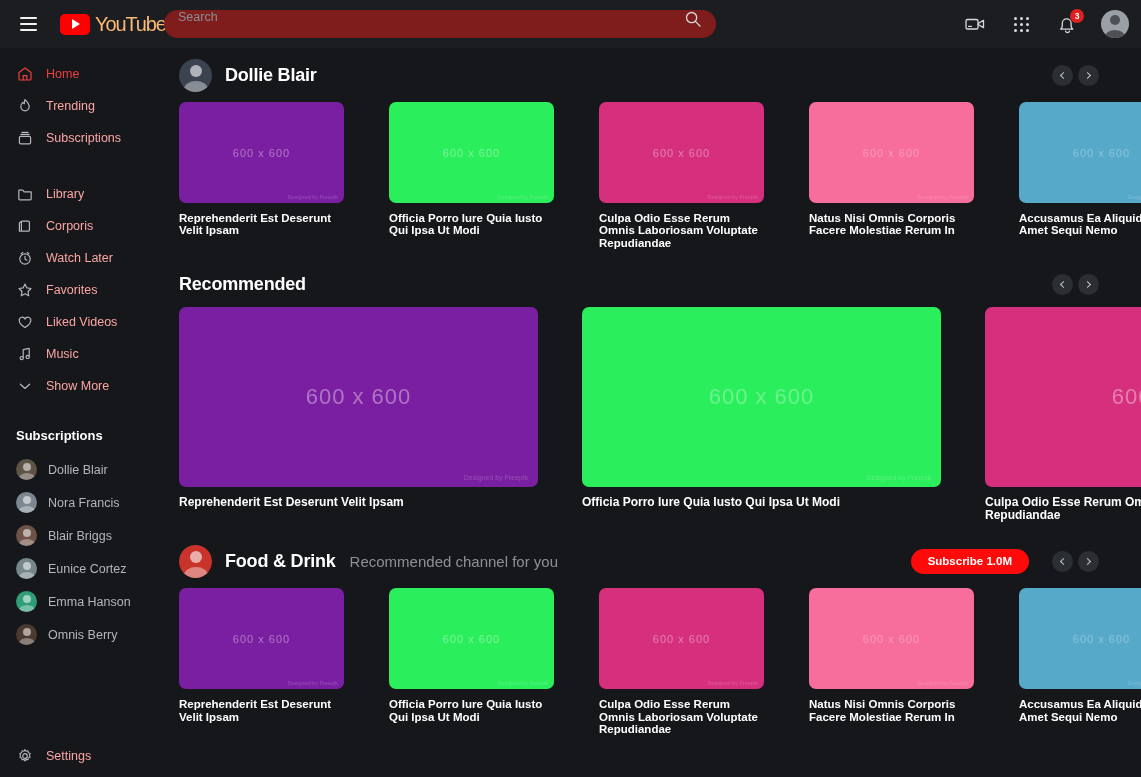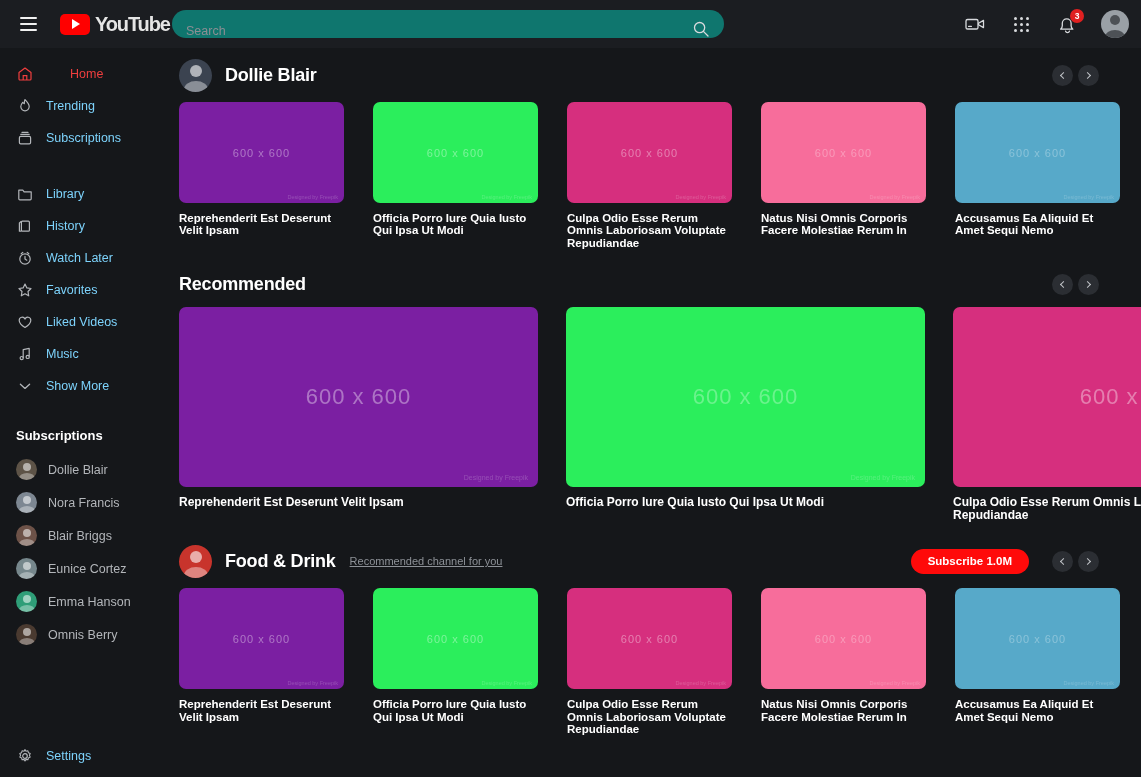--- a/index.html
+++ b/index.html
@@ -29,27 +29,27 @@
   .brand { display: flex; align-items: center; margin-left: 12px; cursor: pointer; }
   .yt-badge {
     width: 30px; height: 21px; background: #ff0000; border-radius: 5px;
     display: flex; align-items: center; justify-content: center; margin-right: 5px;
   }
   .yt-tri {
     width: 0; height: 0; border-left: 8px solid #ffffff;
     border-top: 5px solid transparent; border-bottom: 5px solid transparent;
     margin-left: 2px;
   }
-  .yt-word { font-size: 20px; font-weight: bold; letter-spacing: -1.1px; color: #e5e5e5; }
+  .yt-word { font-size: 20px; font-weight: normal; letter-spacing: -1.1px; color: #fdba74; }
 
   .search-wrap {
-    position: absolute; left: 172px; top: 10px;
+    position: absolute; left: 164px; top: 10px;
     width: 552px; height: 28px;
-    background: #0f766e; border-radius: 14px;
-    display: flex; align-items: flex-end; padding: 0 14px;
+    background: #7f1d1d; border-radius: 14px;
+    display: flex; align-items: flex-start; padding: 0 14px;
   }
   .search-input {
     flex: 1; background: transparent; border: none; outline: none;
     color: #dddddd; font-size: 12.5px; font-family: "Liberation Sans", sans-serif;
   }
   .search-input::placeholder { color: #8b8e93; }
   .search-btn { width: 18px; height: 18px; display: flex; align-items: center; justify-content: center; cursor: pointer; }
 
   .header-right {
     position: absolute; right: 12px; top: 0; height: 48px;
@@ -78,22 +78,22 @@
   
   .sidebar {
     position: absolute; left: 0; top: 48px; width: 168px; height: 729px;
     background: #15171a; overflow: hidden; padding-top: 10px;
   }
   .nav-item {
     display: flex; align-items: center; height: 32px; padding-left: 16px;
     cursor: pointer; gap: 13px;
   }
   .nav-item .ico { width: 17px; height: 17px; display: flex; align-items: center; justify-content: center; flex: 0 0 17px; }
-  .nav-item .lbl { font-size: 12.5px; color: #7dd3fc; white-space: nowrap; }
-  .nav-item.active .lbl { color: #ef3e3e; margin-left: 24px; }
+  .nav-item .lbl { font-size: 12.5px; color: #fca5a5; white-space: nowrap; }
+  .nav-item.active .lbl { color: #ef3e3e; }
   .nav-gap { height: 24px; }
   .sb-heading {
     font-size: 13px; font-weight: bold; color: #ffffff;
     padding-left: 16px; margin-top: 26px; margin-bottom: 10px;
   }
   .sub-item { display: flex; align-items: center; height: 33px; padding-left: 16px; gap: 11px; cursor: pointer; }
   .sub-av { width: 21px; height: 21px; border-radius: 50%; flex: 0 0 21px; position: relative; overflow: hidden; }
   .sub-av .face { position: absolute; left: 50%; transform: translateX(-50%); top: 4px; width: 8px; height: 8px; border-radius: 50%; background: rgba(255,255,255,0.55); }
   .sub-av .body { position: absolute; left: 50%; transform: translateX(-50%); bottom: -4px; width: 16px; height: 11px; border-radius: 50% 50% 0 0; background: rgba(255,255,255,0.35); }
   .sub-item .lbl { font-size: 12.5px; color: #b3b6ba; white-space: nowrap; }
@@ -107,41 +107,41 @@
   .section { position: relative; }
 
   .sec-head { display: flex; align-items: center; height: 54px; position: relative; }
   .ch-av {
     width: 33px; height: 33px; border-radius: 50%; margin-right: 13px; flex: 0 0 33px;
     position: relative; overflow: hidden;
   }
   .ch-av .face { position: absolute; left: 50%; transform: translateX(-50%); top: 6px; width: 12px; height: 12px; border-radius: 50%; background: rgba(255,255,255,0.6); }
   .ch-av .body { position: absolute; left: 50%; transform: translateX(-50%); bottom: -6px; width: 24px; height: 17px; border-radius: 50% 50% 0 0; background: rgba(255,255,255,0.4); }
   .sec-title { font-size: 18px; font-weight: bold; color: #ffffff; letter-spacing: -0.2px; }
-  .sec-sub { font-size: 11px; color: #8d9197; margin-left: 14px; text-decoration: underline; }
+  .sec-sub { font-size: 15px; color: #8d9197; margin-left: 14px; }
 
   .plain-head { display: flex; align-items: center; height: 46px; position: relative; }
 
   .arrows { position: absolute; right: 42px; display: flex; gap: 5px; align-items: center; }
   .arrow-btn {
     width: 21px; height: 21px; border-radius: 50%; background: #2b2e33;
     display: flex; align-items: center; justify-content: center; cursor: pointer;
   }
   .chev { width: 5px; height: 5px; border-top: 1.6px solid #c2c5c9; border-right: 1.6px solid #c2c5c9; }
   .chev.left { transform: rotate(-135deg); margin-left: 2px; }
   .chev.right { transform: rotate(45deg); margin-right: 2px; }
 
   .subscribe-btn {
     position: absolute; right: 112px;
     background: #ff0a0a; color: #ffffff; border: none; border-radius: 14px;
     height: 25px; padding: 0 17px; font-size: 11.5px; font-weight: bold;
     font-family: "Liberation Sans", sans-serif; cursor: pointer; white-space: nowrap;
   }
 
-  .row { display: flex; gap: 0; }
+  .row { display: flex; gap: 16px; }
   .card { cursor: pointer; }
   .card-sm { width: 194px; flex: 0 0 194px; }
   .card-lg { width: 387px; flex: 0 0 387px; }
 
   .thumb {
     border-radius: 7px; position: relative; overflow: hidden;
     display: flex; align-items: center; justify-content: center;
   }
   .thumb-sm { width: 165px; height: 101px; }
   .thumb-lg { width: 359px; height: 180px; }
@@ -268,21 +268,21 @@
       <span class="lbl">Library</span>
     </div>
 
     <div class="nav-item">
       <span class="ico">
         <svg width="16" height="16" viewBox="0 0 16 16" fill="none">
           <rect x="4.4" y="3.2" width="8" height="10" rx="1" stroke="#b3b6ba" stroke-width="1.2"></rect>
           <path d="M4.4 3.2L2.4 5v8.2h2" stroke="#b3b6ba" stroke-width="1.2" stroke-linejoin="round"></path>
         </svg>
       </span>
-      <span class="lbl">History</span>
+      <span class="lbl">Corporis</span>
     </div>
 
     <div class="nav-item">
       <span class="ico">
         <svg width="16" height="16" viewBox="0 0 16 16" fill="none">
           <circle cx="8" cy="9" r="5.2" stroke="#b3b6ba" stroke-width="1.2"></circle>
           <path d="M8 6.4V9l1.8 1.2" stroke="#b3b6ba" stroke-width="1.2" stroke-linecap="round" stroke-linejoin="round"></path>
           <line x1="5.8" y1="2.4" x2="4.2" y2="3.8" stroke="#b3b6ba" stroke-width="1.2" stroke-linecap="round"></line>
           <line x1="10.2" y1="2.4" x2="11.8" y2="3.8" stroke="#b3b6ba" stroke-width="1.2" stroke-linecap="round"></line>
         </svg>

